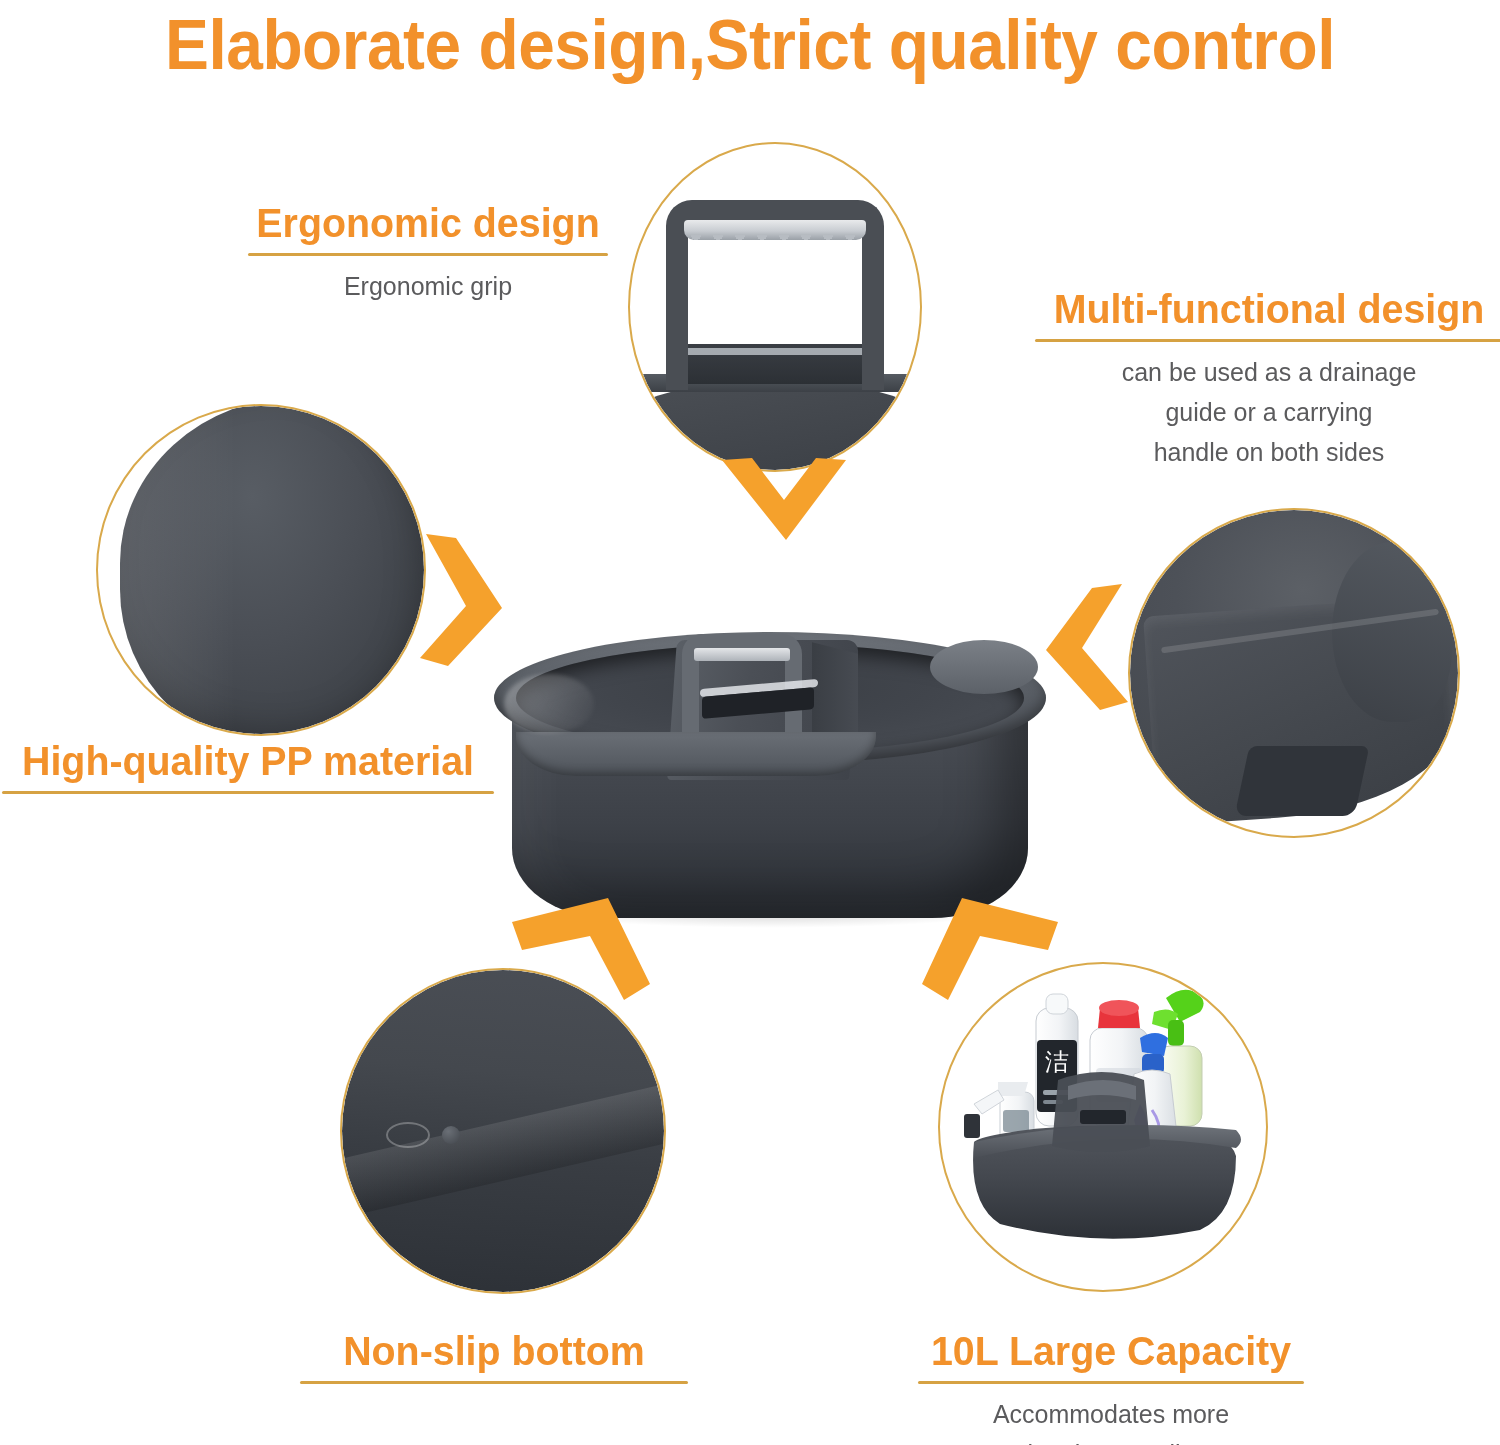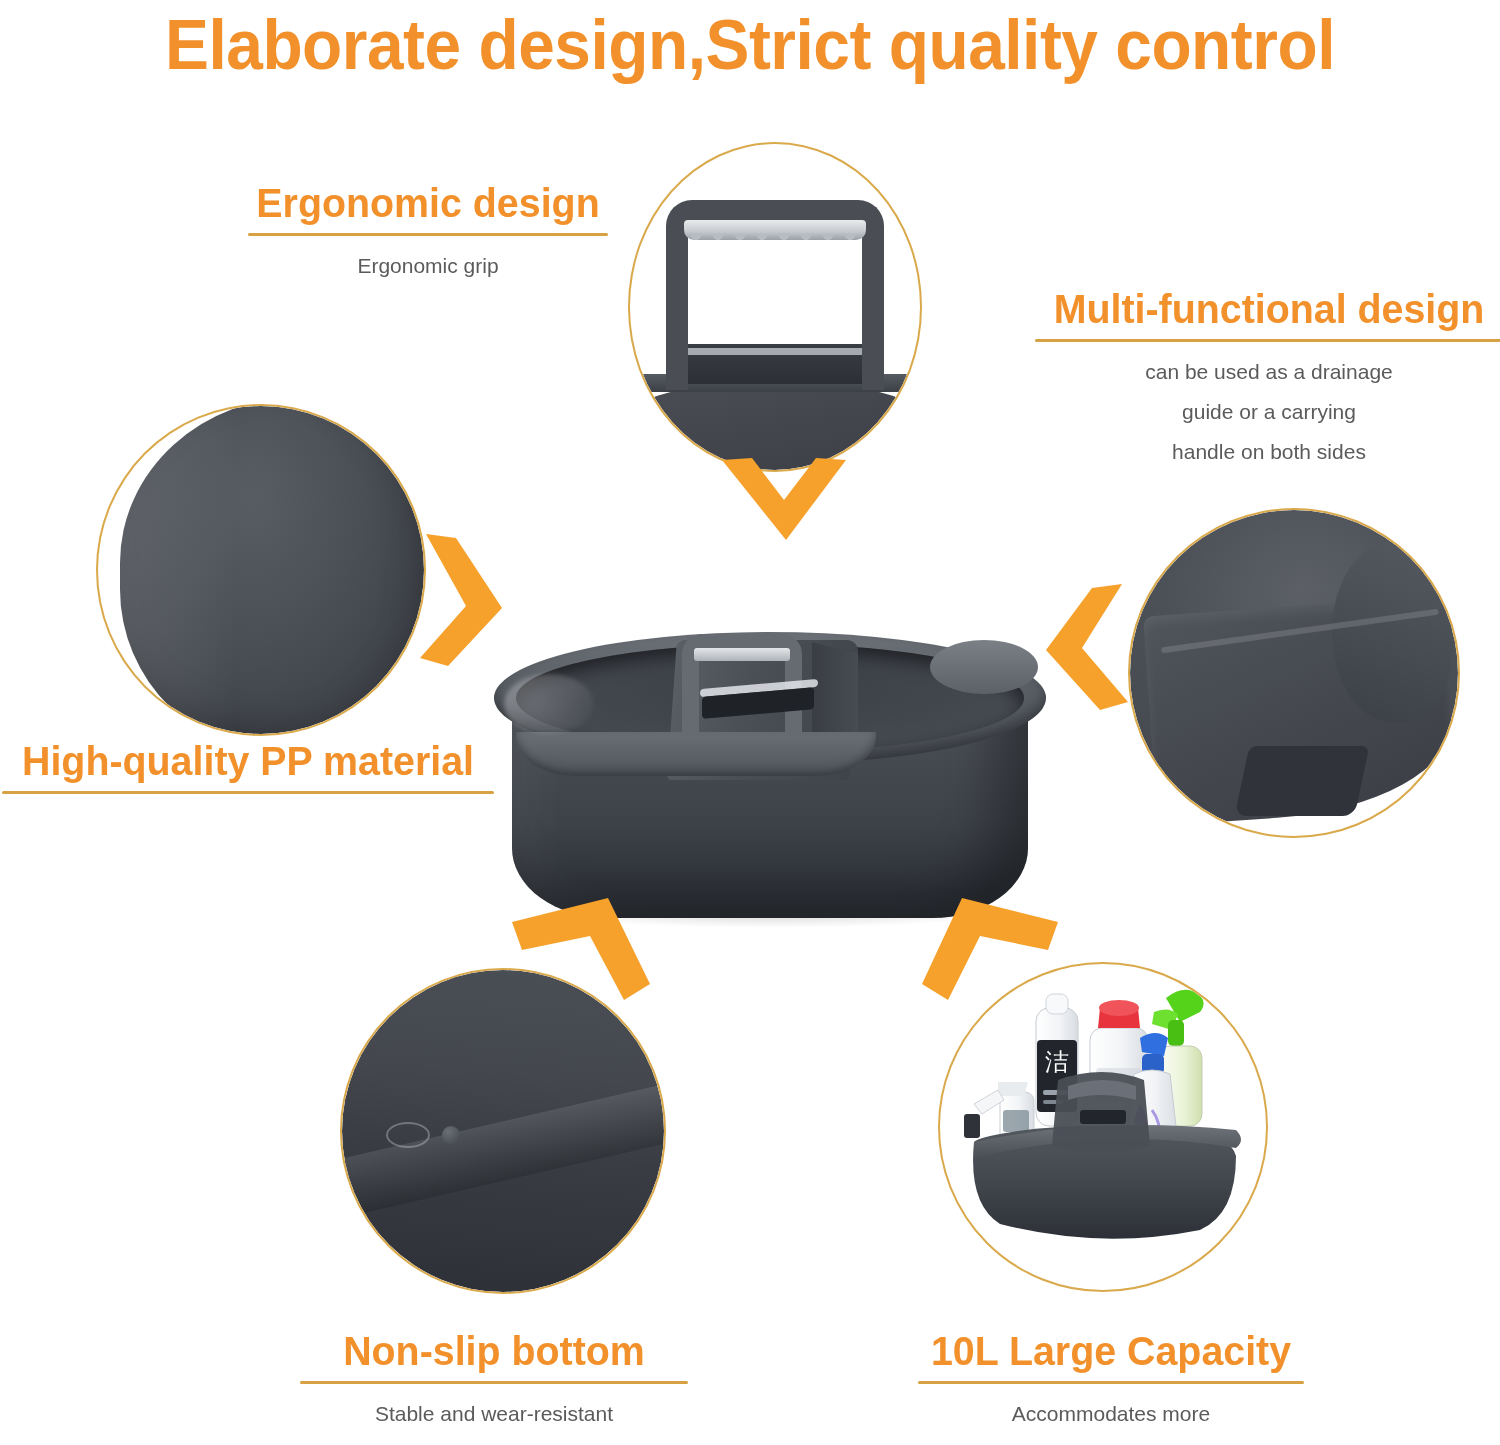--- a/index.html
+++ b/index.html
@@ -37,28 +37,28 @@
     line-height:46px;
     white-space:nowrap;
     transform:scaleX(0.96);
   }
   .callout .rule {
     height:3px; background:#D6A243; margin-top:7px; margin-bottom:10px;
     border-radius:2px;
   }
   .callout .body {
     color:#5B5B5D;
-    font-size:21px;
+    font-size:25px;
     line-height:40px;
     font-weight:400;
   }
   .c-center .head, .c-center .body { text-align:center; }
 
   
-  #callout-ergonomic        { left:248px; top:180px;  width:360px; }
+  #callout-ergonomic        { left:248px; top:200px;  width:360px; }
   #callout-multifunctional  { left:1035px;top:286px;  width:468px; }
   #callout-pp               { left:2px;   top:738px;  width:492px; }
   #callout-nonslip          { left:300px; top:1328px; width:388px; }
   #callout-capacity         { left:918px; top:1328px; width:386px; }
 
   
   .detail {
     position:absolute; border-radius:50%;
     border:2.5px solid #D9A94B;
     overflow:hidden;
@@ -446,23 +446,20 @@
   </div>
 
   <div class="callout c-center" id="callout-pp">
     <div class="head">High-quality PP material</div>
     <div class="rule"></div>
   </div>
 
   <div class="callout c-center" id="callout-nonslip">
     <div class="head">Non-slip bottom</div>
     <div class="rule"></div>
-    <div class="body">
-      <div>Stable and wear-resistant</div>
-    </div>
   </div>
 
   <div class="callout c-center" id="callout-capacity">
     <div class="head">10L Large Capacity</div>
     <div class="rule"></div>
     <div class="body">
       <div>Accommodates more</div>
       <div>cleaning supplies</div>
     </div>
   </div>

